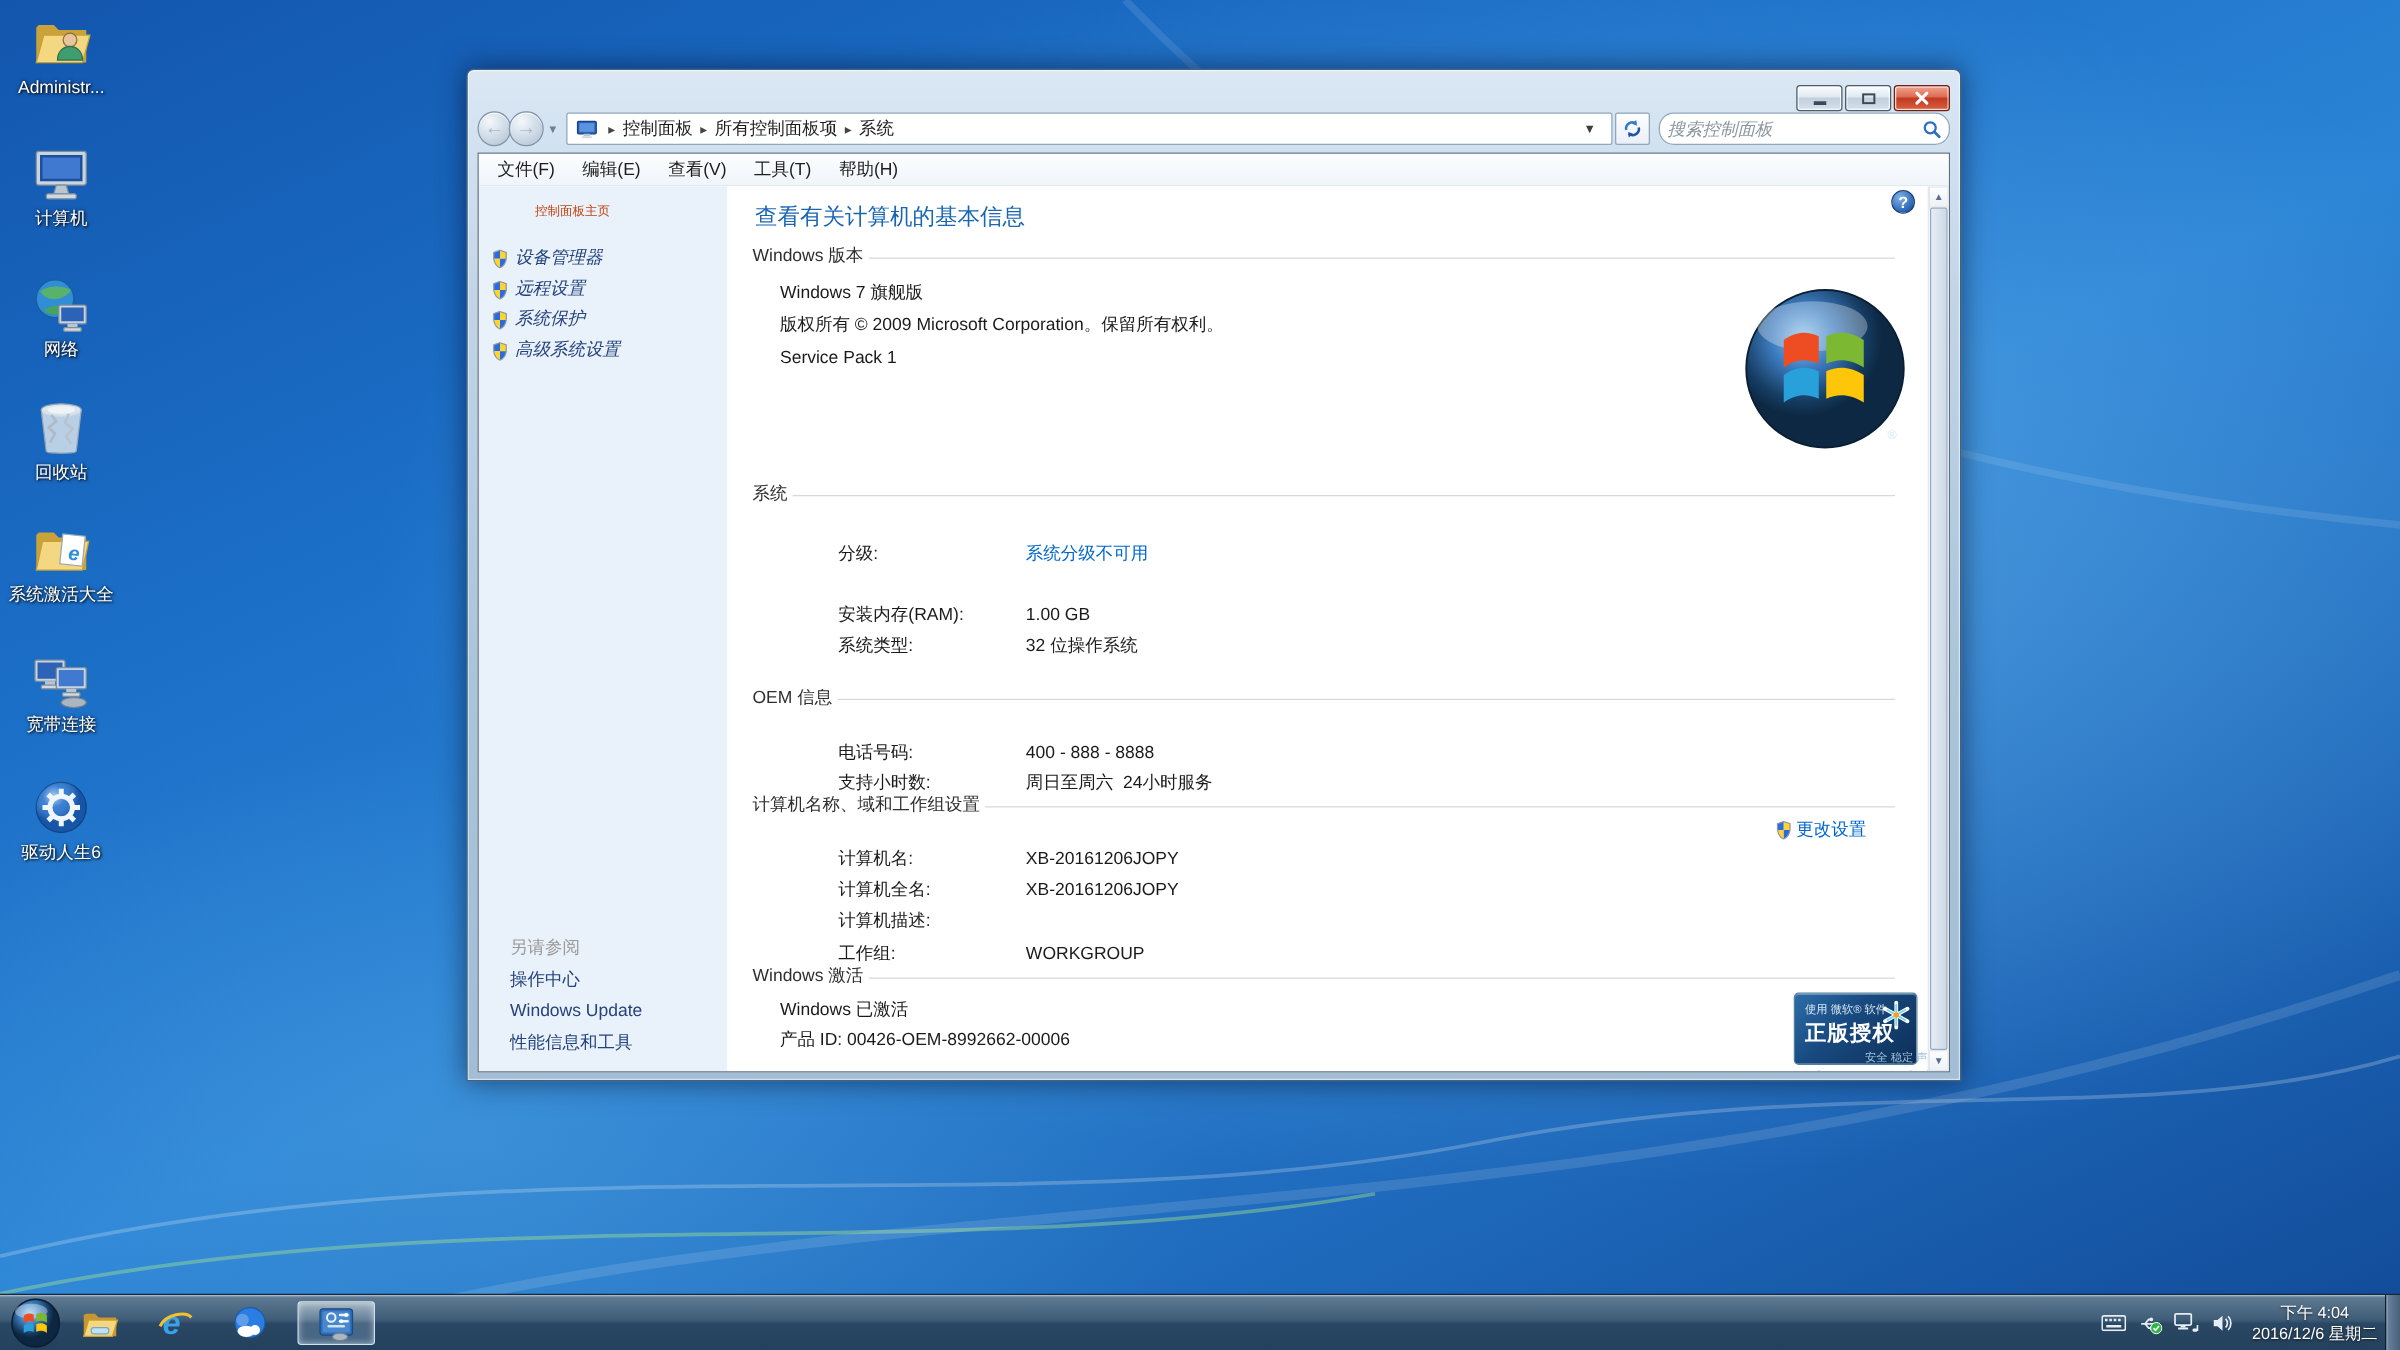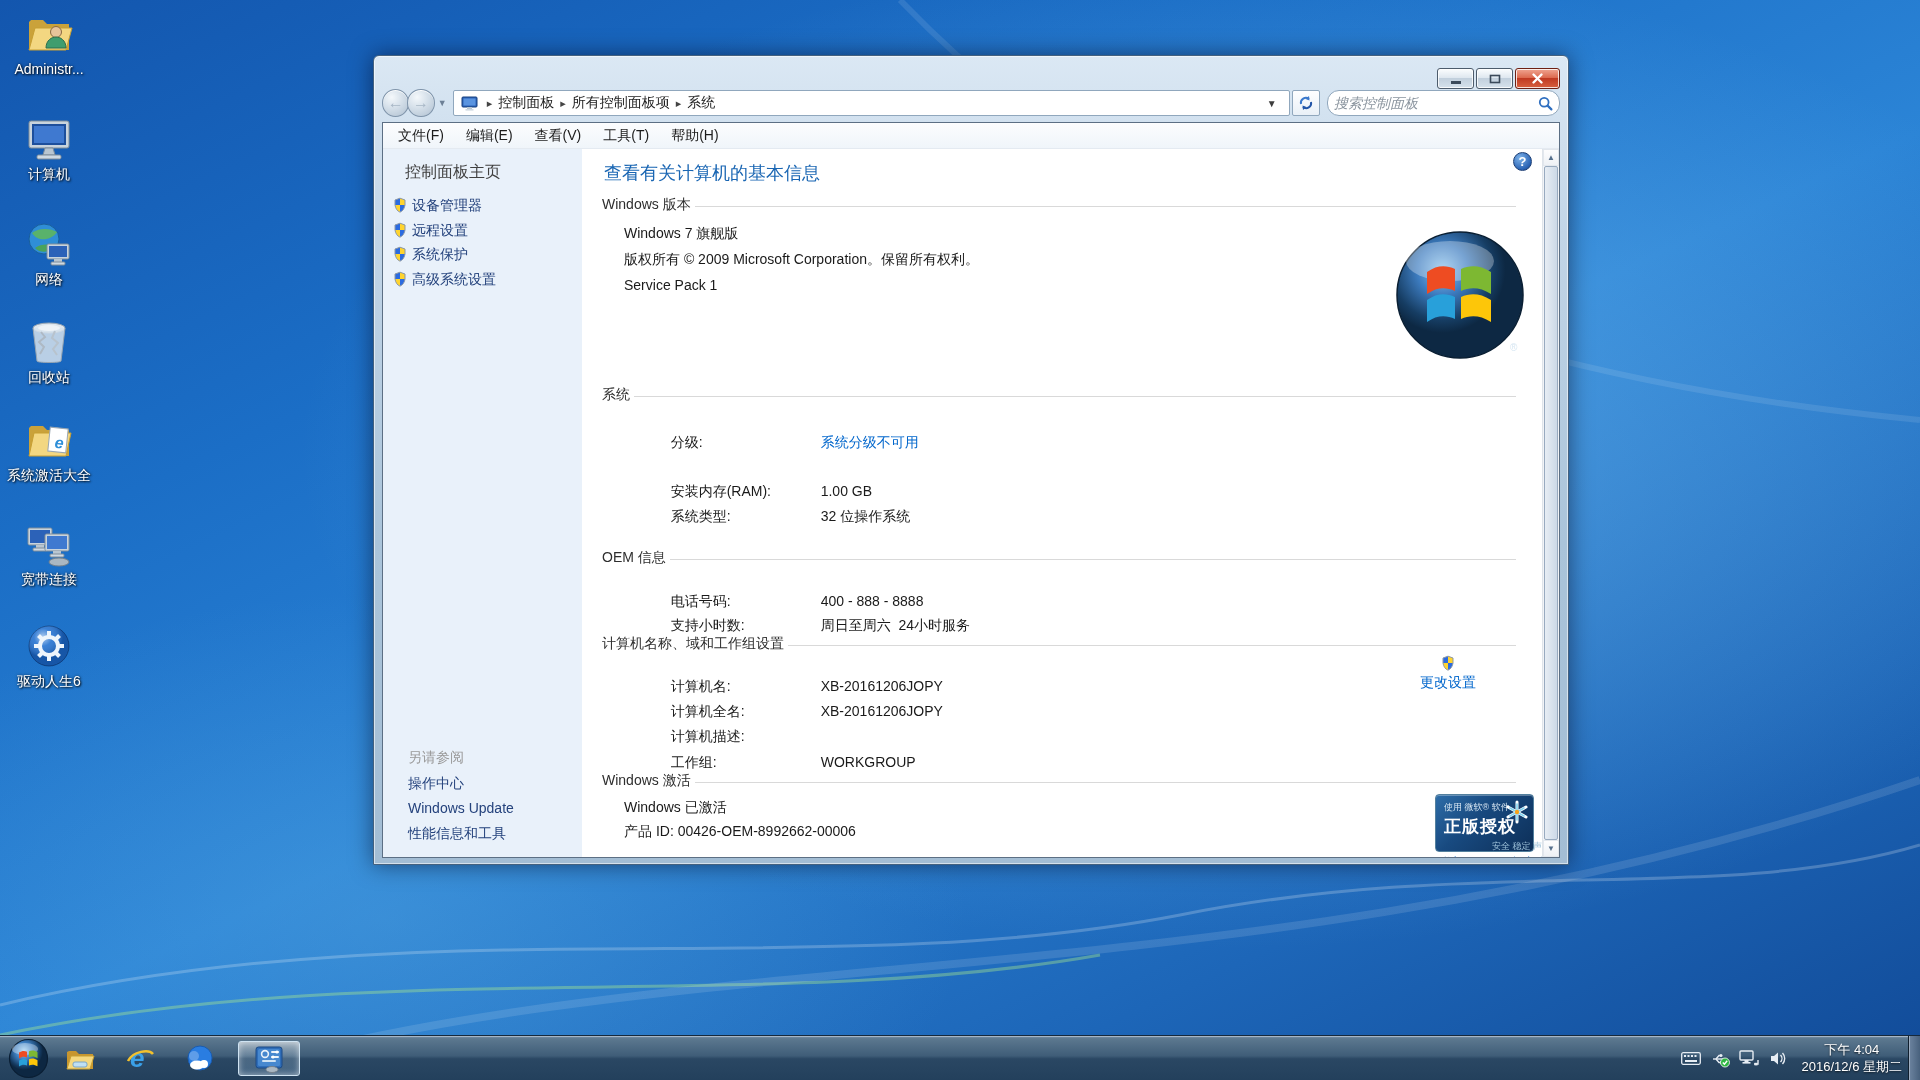--- a/index.html
+++ b/index.html
@@ -50,38 +50,38 @@
     display:flex; align-items:center; padding:0 6px; }
   .searchbox input { flex:1; border:none; outline:none; font-size:14px; font-family:inherit; color:#333; background:transparent; }
   .searchbox input::placeholder { font-style:italic; color:#8a949e; }
 
   .innerapp { position:absolute; left:8px; right:8px; top:66px; bottom:6px; border:1px solid #5c6f84; background:#fff; display:flex; flex-direction:column; overflow:hidden; }
   .menubar { height:26px; background:linear-gradient(#fcfdfe,#f0f5fa); border-bottom:1px solid #e4eaf1; display:flex; align-items:center; padding-left:4px; flex:0 0 auto; }
   .menubar .mi { font-size:14px; color:#1c1c1c; padding:3px 11px; cursor:pointer; }
   .approw { flex:1; display:flex; overflow:hidden; }
 
   .sidebar { flex:0 0 199px; background:#e9f1fa; position:relative; }
-  .sb-home { position:absolute; left:22px; top:13px; font-size:16px; color:#404040; cursor:pointer; }
-  .sb-task { position:absolute; left:10px; display:flex; align-items:flex-start; gap:5px; cursor:pointer; }
+  .sb-home { position:absolute; left:45px; top:13px; font-size:10px; color:#c2410c; cursor:pointer; }
+  .sb-task { position:absolute; left:10px; display:flex; align-items:flex-end; gap:5px; cursor:pointer;font-style:italic; }
   .sb-task span.t { font-size:14px; color:#24427c; }
   .sb-gray { position:absolute; left:25px; font-size:14px; color:#9a9a9a; }
   .sb-link { position:absolute; left:25px; font-size:14px; color:#24427c; cursor:pointer; }
 
   .main { flex:1; background:#fff; position:relative; overflow:hidden; }
   .page-title { position:absolute; left:22px; top:12px; font-size:18px; color:#1a66b3; }
   .helpico { position:absolute; right:10px; top:3px; width:19px; height:19px; border-radius:50%;
     background:radial-gradient(circle at 35% 30%, #7fb4ea, #2a63b4 70%, #17407e); color:#fff; font-size:13px; font-weight:bold;
     display:flex; align-items:center; justify-content:center; cursor:pointer; border:1px solid #1c4website3e75; border:1px solid #1c3e75; }
   .sechdr { position:absolute; left:20px; right:26px; display:flex; align-items:center; font-size:14px; color:#2e2e2e; white-space:pre; }
   .sechdr .rule { flex:1; height:1px; background:#d9d9d9; margin-left:4px; margin-top:3px; }
   .pline { position:absolute; left:42px; font-size:14px; color:#1a1a1a; white-space:pre; }
   .row { position:absolute; left:42px; right:170px; height:20px; font-size:14px; color:#1a1a1a; white-space:pre; }
   .row .lbl { display:inline-block; width:150px; }
   .alink { color:#0066cc; cursor:pointer; }
-  .chg { position:absolute; display:flex; align-items:center; gap:3px; font-size:14px; cursor:pointer;flex-direction:column; }
+  .chg { position:absolute; display:flex; align-items:center; gap:3px; font-size:14px; cursor:pointer; }
 
   .winlogo { position:absolute; left:812px; top:80px; width:132px; height:132px; }
 
   .genuine { position:absolute; left:853px; top:645px; width:99px; height:58px; border-radius:4px; cursor:pointer;
     background:linear-gradient(135deg,#2e6da8 0%, #184a80 40%, #0d2f58 100%); border:1px solid #53809e;
     box-shadow:inset 0 1px 0 rgba(255,255,255,.3); color:#fff; padding:6px 8px; position:absolute; }
   .genuine .g1 { font-size:9px; color:#d7e6f2; white-space:pre; }
   .genuine .g2 { font-size:17px; font-weight:bold; letter-spacing:1px; margin-top:1px; }
   .genuine .g3 { font-size:9px; color:#9fc3da; margin-top:2px; white-space:pre;margin-left:48px; }
   .gen-star { position:absolute; right:3px; top:4px; width:26px; height:26px; }

